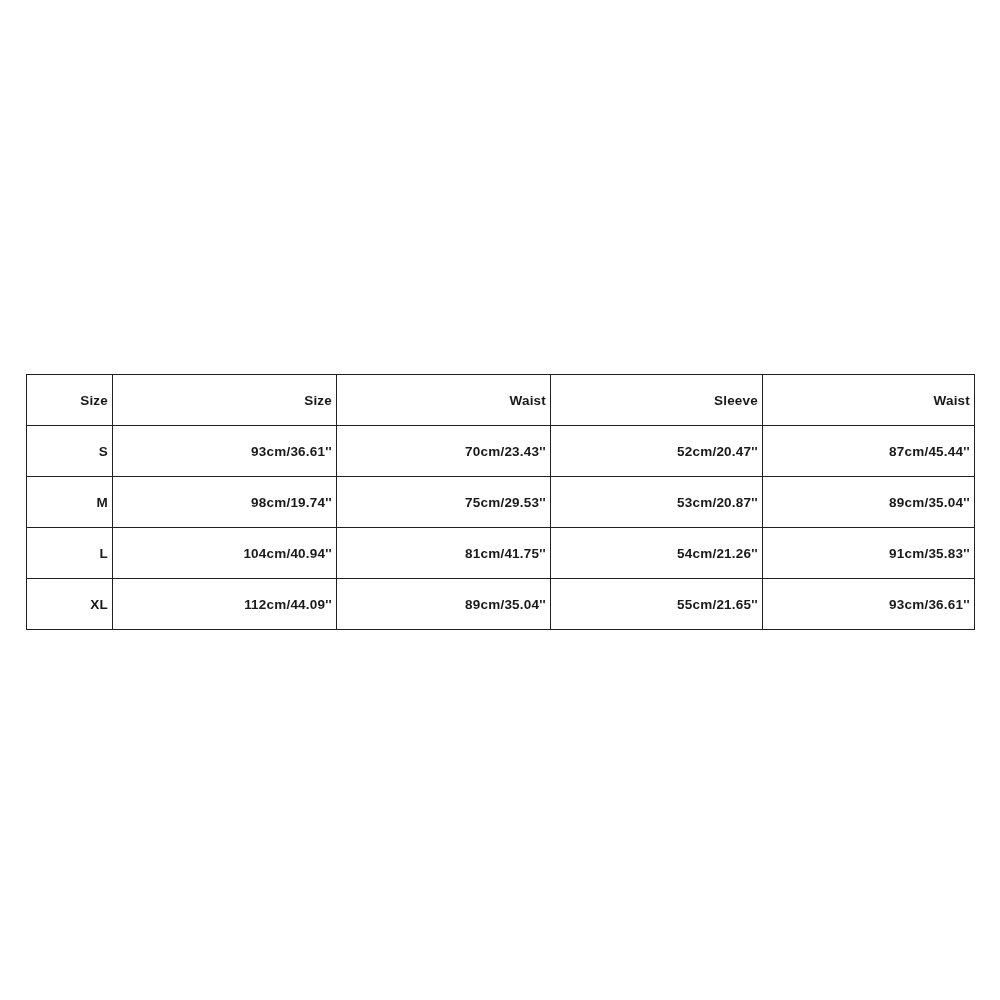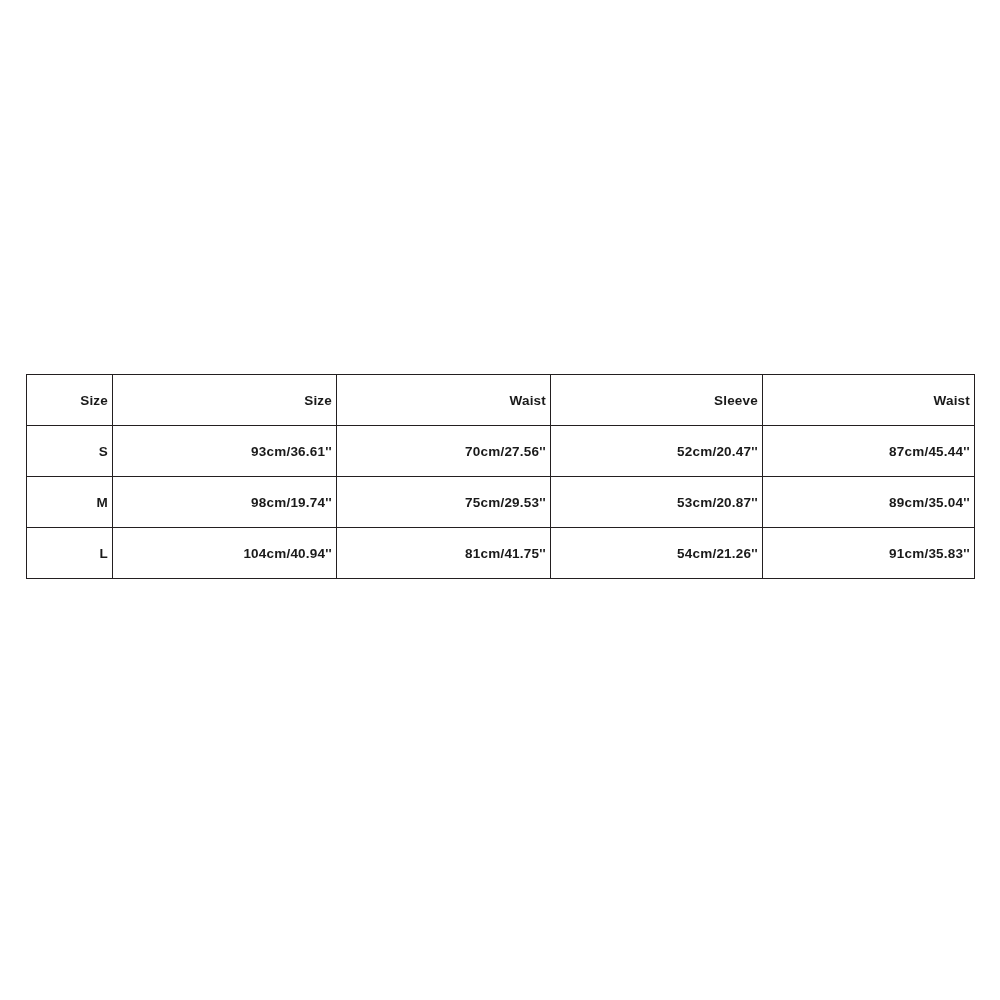--- a/index.html
+++ b/index.html
@@ -68,33 +68,40 @@
         <th>Size</th>
         <th>Waist</th>
         <th>Sleeve</th>
         <th>Waist</th>
       </tr>
     </thead>
     <tbody>
       <tr>
         <td class="size-cell">S</td>
         <td>93cm/36.61''</td>
-        <td>70cm/27.56''</td>
+        <td>70cm/23.43''</td>
         <td>52cm/20.47''</td>
         <td>87cm/45.44''</td>
       </tr>
       <tr>
         <td class="size-cell">M</td>
         <td>98cm/19.74''</td>
         <td>75cm/29.53''</td>
         <td>53cm/20.87''</td>
         <td>89cm/35.04''</td>
       </tr>
       <tr>
         <td class="size-cell">L</td>
         <td>104cm/40.94''</td>
         <td>81cm/41.75''</td>
         <td>54cm/21.26''</td>
         <td>91cm/35.83''</td>
       </tr>
+      <tr>
+        <td class="size-cell">XL</td>
+        <td>112cm/44.09''</td>
+        <td>89cm/35.04''</td>
+        <td>55cm/21.65''</td>
+        <td>93cm/36.61''</td>
+      </tr>
     </tbody>
   </table>
 </div>
 
 </body></html>

